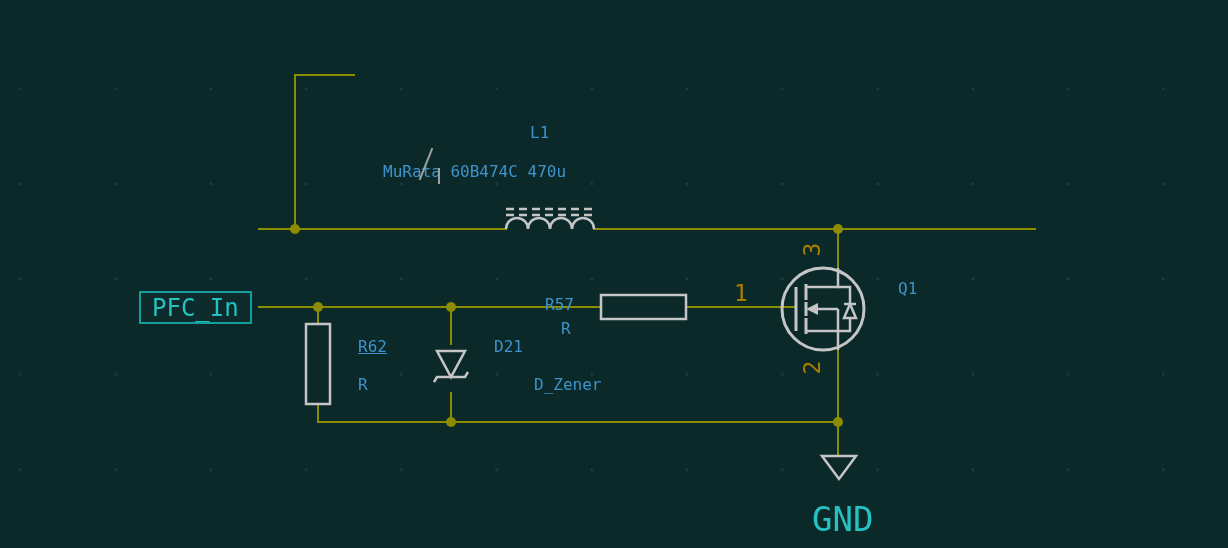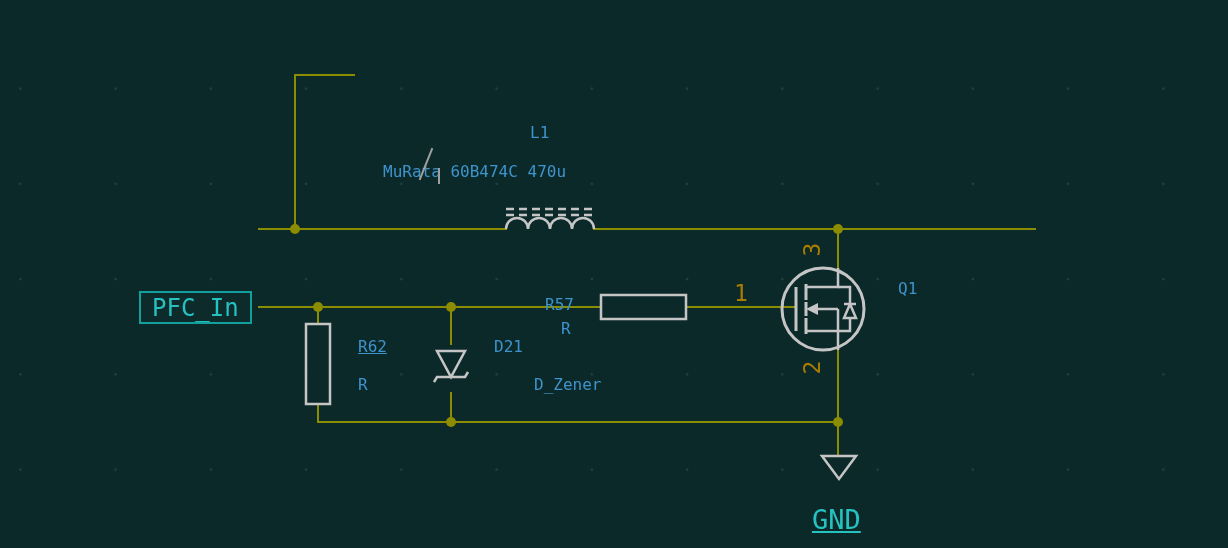--- a/index.html
+++ b/index.html
@@ -13,21 +13,21 @@
   .wire-h{position:absolute;height:2px;background:#8c8c00;}
   .wire-v{position:absolute;width:2px;background:#8c8c00;}
   .junction{position:absolute;width:10px;height:10px;border-radius:50%;background:#8c8c00;}
   .netlabel{position:absolute;height:33px;border:2px solid #149f9f;color:#26c2c2;
     display:flex;align-items:center;padding:0 11px;box-sizing:border-box;
     font-size:24px;white-space:nowrap;background:rgba(16,48,48,0.35);}
   .netlabel .sub{font-size:17px;position:relative;top:4px;}
   .field{position:absolute;color:#3e93cc;font-size:16px;line-height:26px;white-space:nowrap;}
   .pin-num{position:absolute;color:#a87c00;font-size:23px;line-height:23px;}
   .rot{transform:rotate(-90deg);transform-origin:center center;}
-  .gnd-text{position:absolute;color:#26c2c2;font-size:27px;line-height:27px;text-decoration:underline;}
+  .gnd-text{position:absolute;color:#26c2c2;font-size:34px;line-height:27px;}
   .sym{position:absolute;}
   .stray{position:absolute;background:#9f9f9f;}
 </style>
 </head>
 <body>
 
 <div id="canvas">
 
   <div class="wire-h" style="left:258px;top:228px;width:249px;"></div>
   <div class="wire-h" style="left:593px;top:228px;width:443px;"></div>

